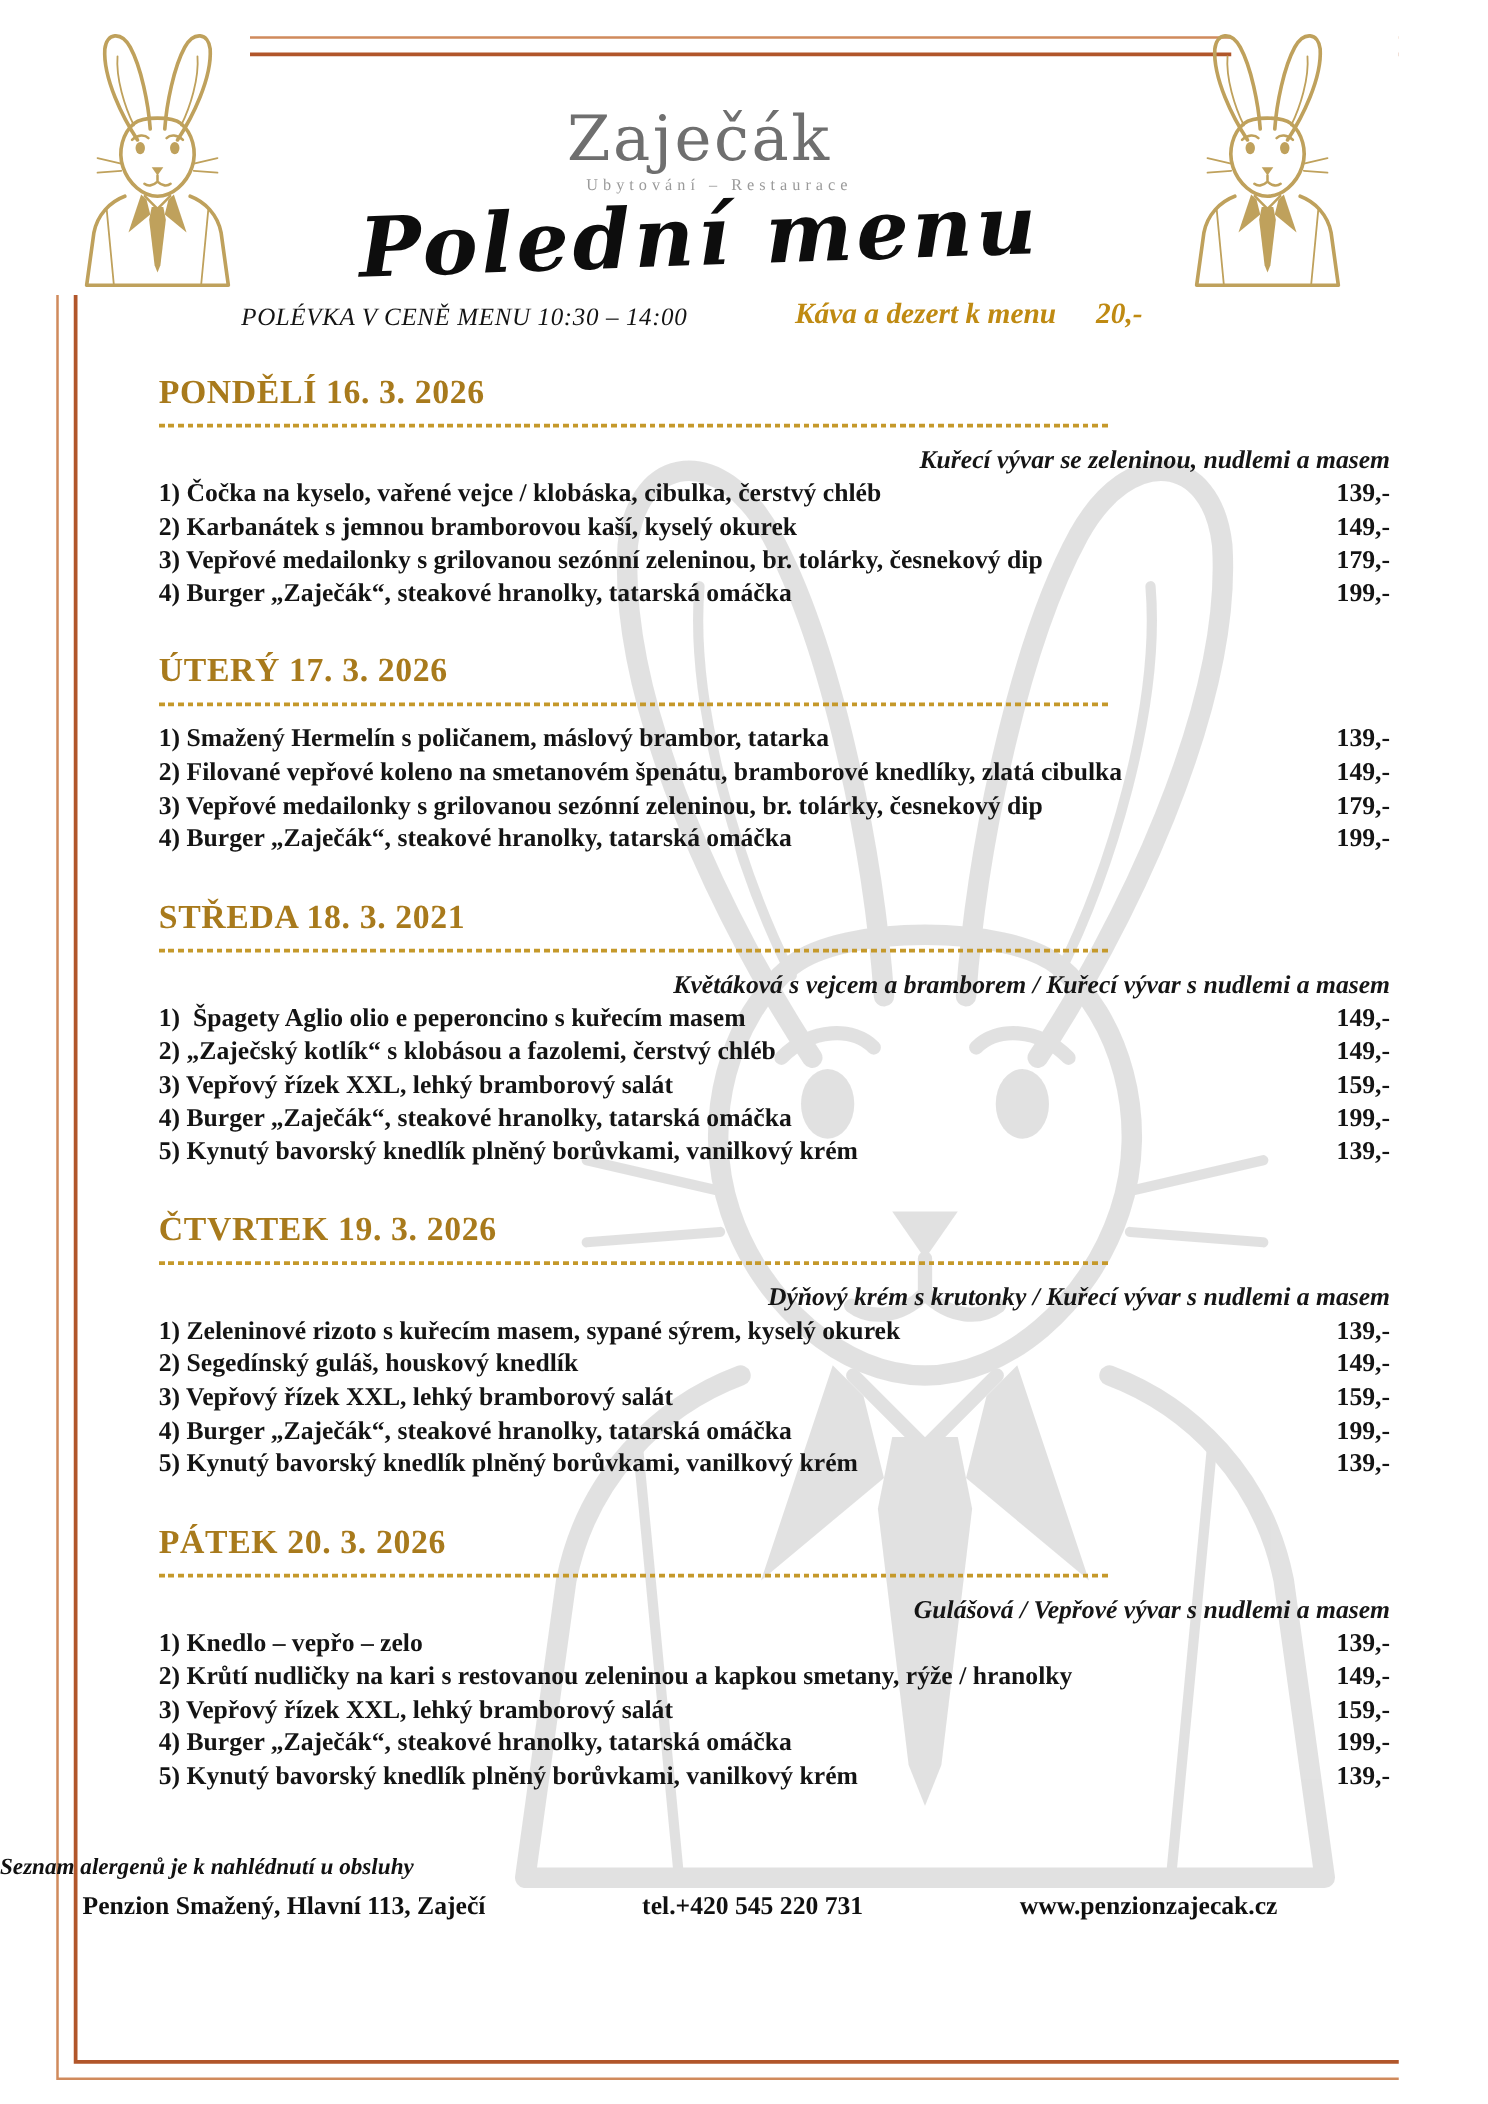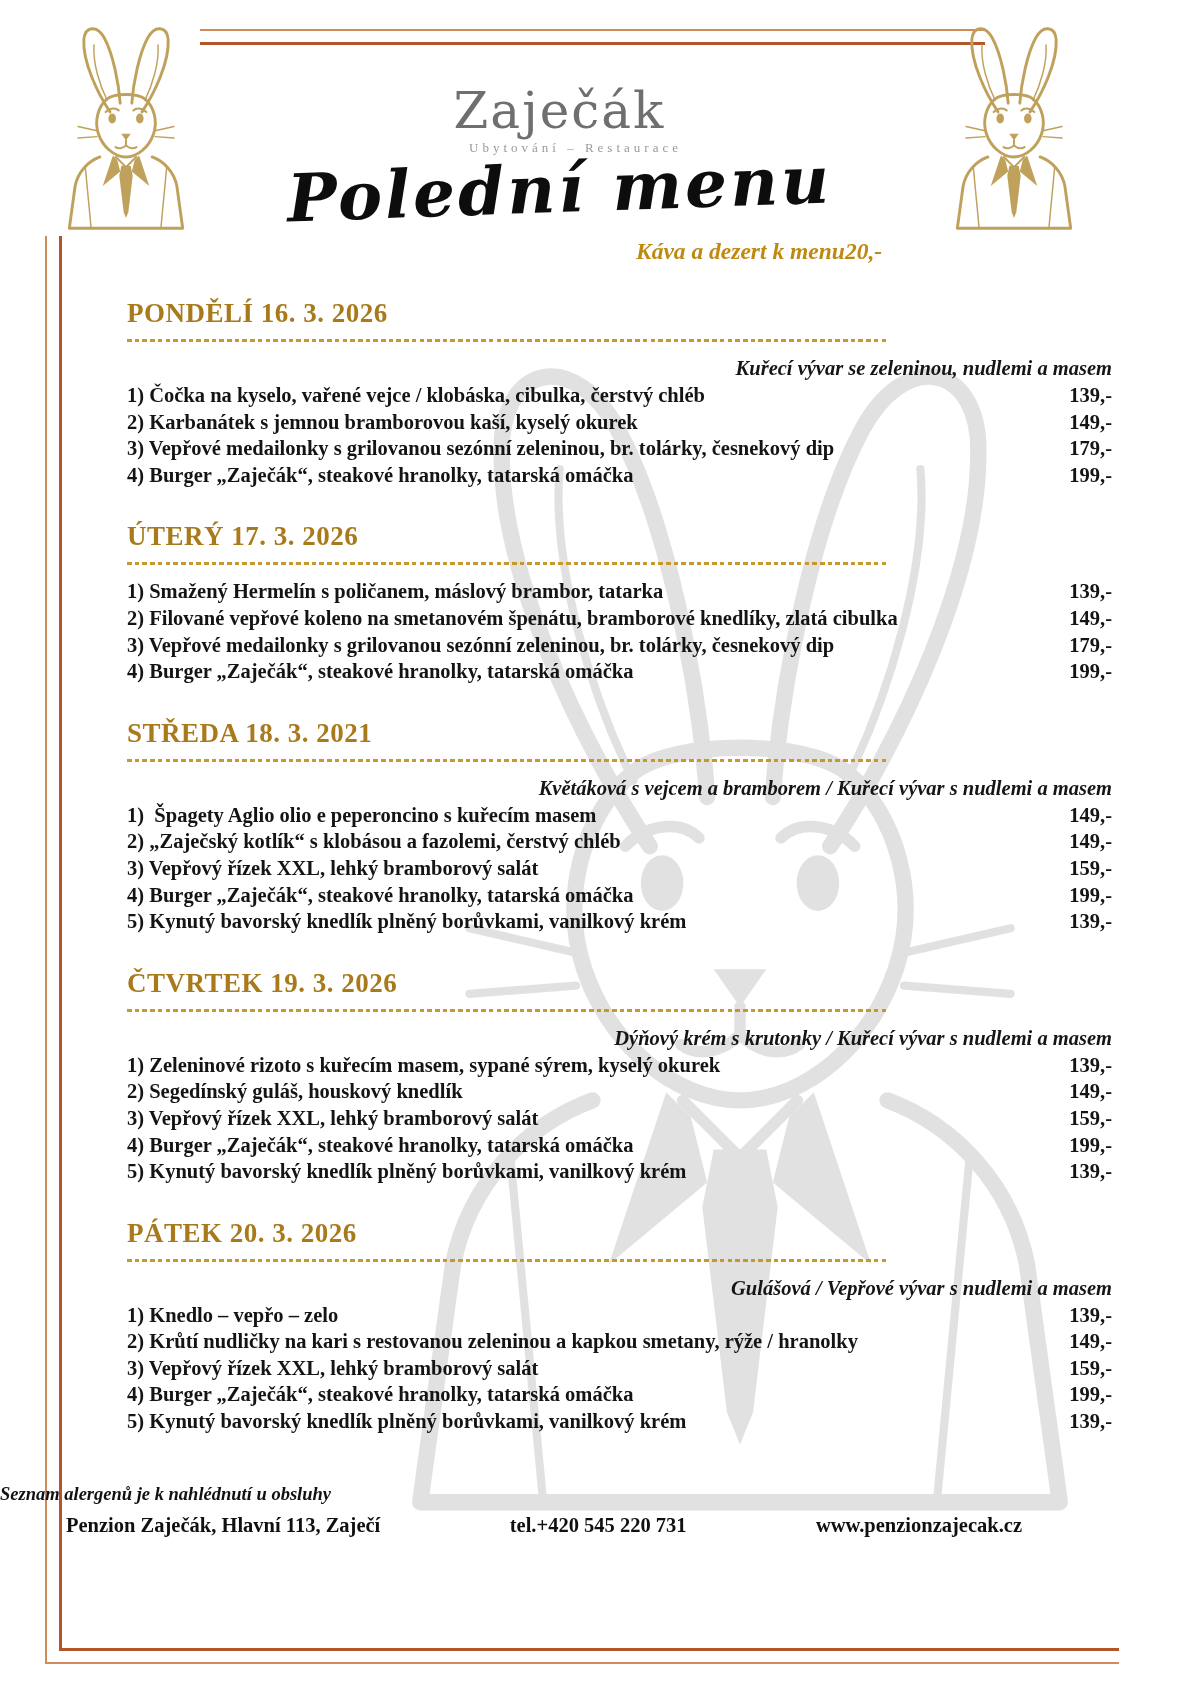--- a/index.html
+++ b/index.html
@@ -42,21 +42,21 @@
     letter-spacing: 3px; color: #0d0d0d; transform: rotate(-2deg);
   }
   .note-soup {
     position: absolute; z-index: 4; left: 193px; top: 243px;
     font-style: italic; font-size: 20px; color: #141414; letter-spacing: 0.5px;
   }
   .note-coffee {
     position: absolute; z-index: 4; left: 636px; top: 238px;
     font-style: italic; font-weight: bold; font-size: 23.5px; color: #bf8a12;
   }
-  .note-coffee .coffee-price { }
+  .note-coffee .coffee-price { margin-left: 32px; }
   
   .content { position: absolute; z-index: 4; left: 127px; top: 297px; width: 985px; }
   .day + .day { margin-top: 32px; }
   .day-name {
     margin: 0; font-size: 27px; line-height: 33px; font-weight: bold;
     color: #a87a1c; letter-spacing: 0.5px;
   }
   .dashes {
     margin: 9px 0 13px 0; width: 762px; height: 3px;
     background: repeating-linear-gradient(90deg, #c5992b 0 4.6px, transparent 4.6px 7.7px);
@@ -126,20 +126,21 @@
       <use href="#rabbit"></use>
     </svg>
   <svg class="rabbit right">
       <use href="#rabbit"></use>
     </svg>
 
   <div class="logo">Zaječák</div>
   <div class="logo-sub">Ubytování – Restaurace</div>
   <h1 class="title">Polední menu</h1>
 
+  <div class="note-soup">POLÉVKA V CENĚ MENU 10:30 – 14:00</div>
   <div class="note-coffee">
     <span>Káva a dezert k menu</span><span class="coffee-price">20,-</span>
   </div>
 
   <main class="content">
   <section class="day">
     <h2 class="day-name">PONDĚLÍ 16. 3. 2026</h2>
     <div class="dashes"></div>
     <div class="soup">Kuřecí vývar se zeleninou, nudlemi a masem</div>
     <div class="items">
@@ -270,17 +271,17 @@
           <div class="menu-item">
         <span class="item-label">5) Kynutý bavorský knedlík plněný borůvkami, vanilkový krém</span>
         <span class="item-price">139,-</span>
       </div>
         </div>
   </section>
 </main>
 
   <div class="allergens">Seznam alergenů je k nahlédnutí u obsluhy</div>
   <div class="footer-row">
-    <span>Penzion Zaječák, Hlavní 113, Zaječí</span>
+    <span>Penzion Smažený, Hlavní 113, Zaječí</span>
     <span>tel.+420 545 220 731</span>
     <span class="footer-web">www.penzionzajecak.cz</span>
   </div>
 </div>
 
 </body></html>

